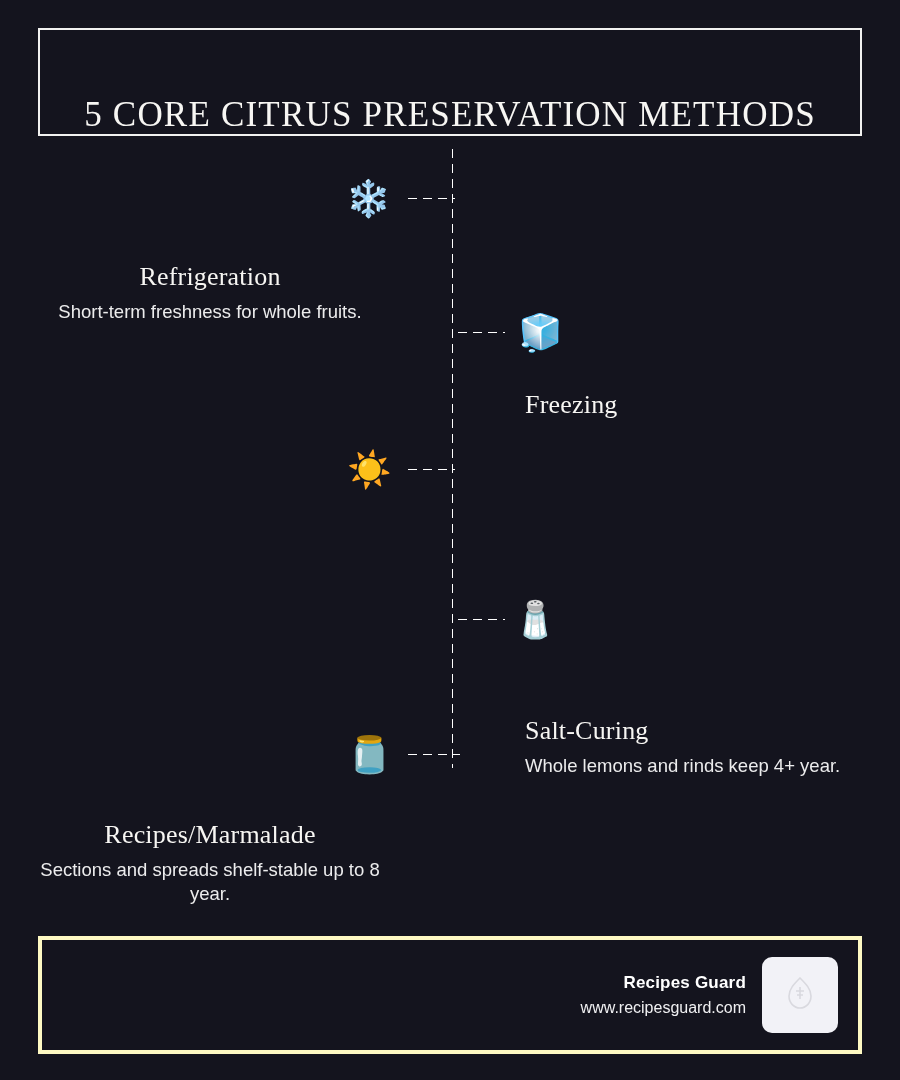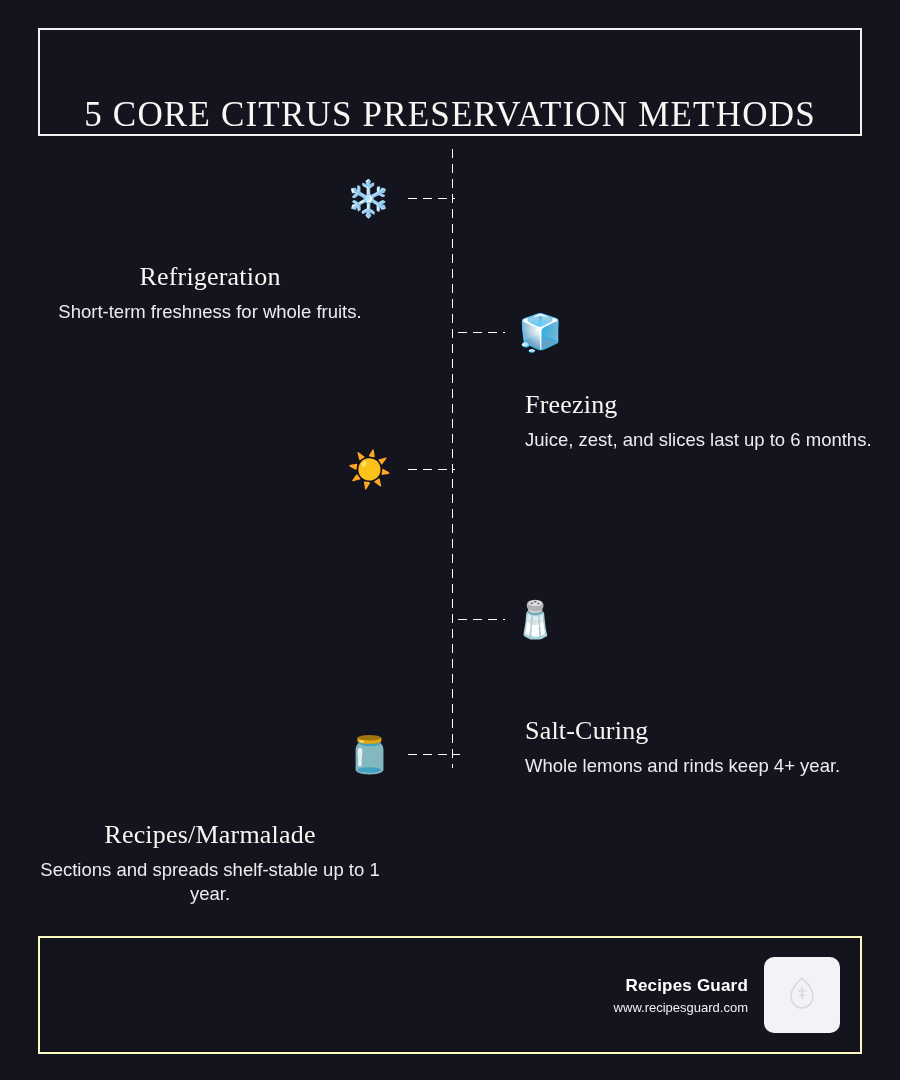--- a/index.html
+++ b/index.html
@@ -122,21 +122,21 @@
   .icon-saltcuring    { left: 512px; top: 596px; }
   .icon-canning       { left: 346px; top: 731px; }
 
   
   .footer-box {
     position: absolute;
     left: 38px;
     top: 936px;
     width: 824px;
     height: 118px;
-    border: 2px solid #fef9c3;
+    border: 4px solid #fef9c3;
     box-sizing: border-box;
   }
   .footer-inner {
     position: absolute;
     right: 20px;
     top: 50%;
     transform: translateY(-50%);
     display: flex;
     align-items: center;
     gap: 16px;
@@ -147,21 +147,21 @@
   .footer-brand {
     font-family: "Liberation Sans", sans-serif;
     font-size: 17px;
     font-weight: bold;
     color: #ffffff;
     letter-spacing: 0.2px;
     line-height: 1.5;
   }
   .footer-url {
     font-family: "Liberation Sans", sans-serif;
-    font-size: 13px;
+    font-size: 16px;
     font-weight: 400;
     color: #f0f0f2;
     line-height: 1.5;
   }
   .footer-logo {
     width: 76px;
     height: 76px;
     border-radius: 10px;
     background: #f2f2f7;
     display: flex;
@@ -193,32 +193,31 @@
   <div class="icon icon-saltcuring">🧂</div>
   <div class="icon icon-canning">🫙</div>
 
   <div class="item item-left pos-refrigeration">
     <div class="item-heading">Refrigeration</div>
     <div class="item-desc">Short-term freshness for whole fruits.</div>
   </div>
 
   <div class="item item-right pos-freezing">
     <div class="item-heading">Freezing</div>
-    <div class="item-desc">Juice, zest, and slices last up to 6 months.</div>
   </div>
 
 
   <div class="item item-right pos-saltcuring">
     <div class="item-heading">Salt-Curing</div>
     <div class="item-desc">Whole lemons and rinds keep 4+ year.</div>
   </div>
 
   <div class="item item-left pos-canning">
     <div class="item-heading">Recipes/Marmalade</div>
-    <div class="item-desc">Sections and spreads shelf-stable up to 1 year.</div>
+    <div class="item-desc">Sections and spreads shelf-stable up to 8 year.</div>
   </div>
 
   <div class="footer-box">
     <div class="footer-inner">
       <div class="footer-text">
         <div class="footer-brand">Recipes Guard</div>
         <div class="footer-url">www.recipesguard.com</div>
       </div>
       <div class="footer-logo">
         <span>

